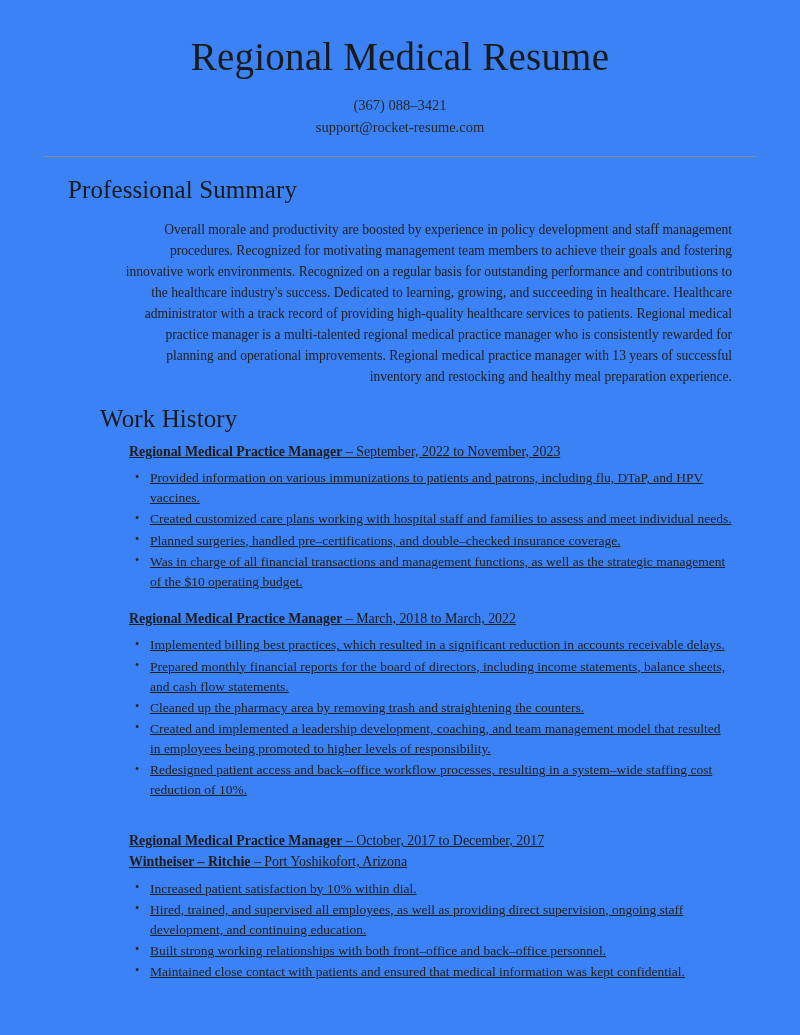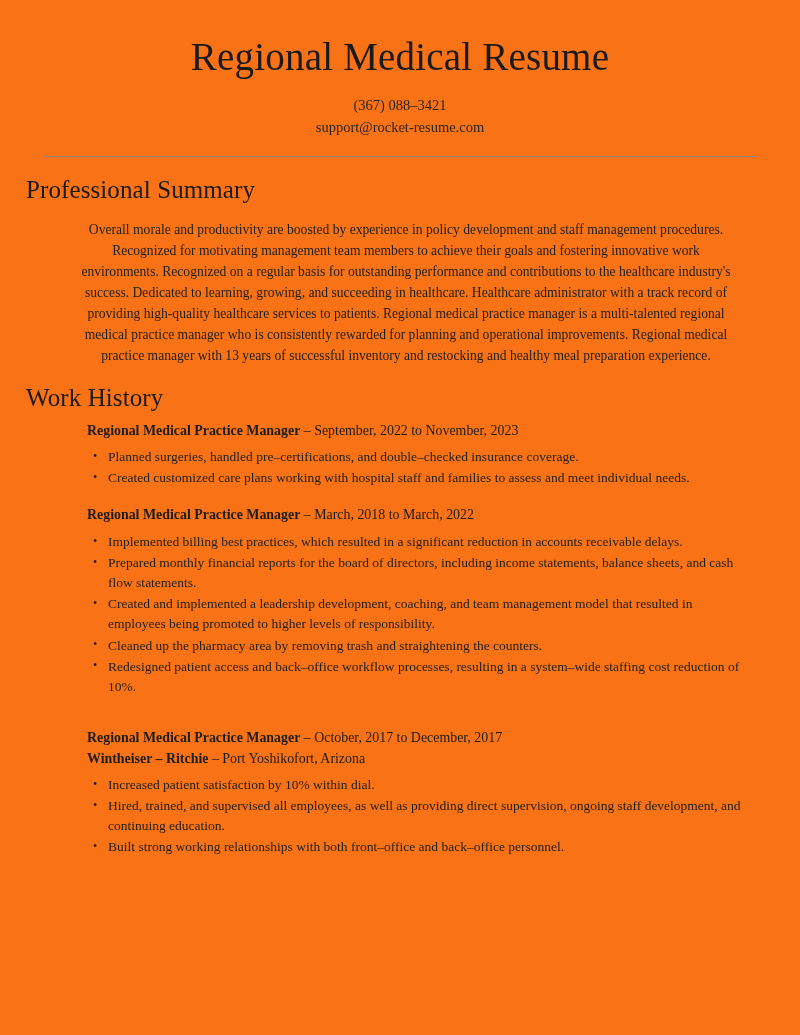--- a/index.html
+++ b/index.html
@@ -16,21 +16,21 @@
     font-family: "Liberation Serif", "DejaVu Serif", serif;
     color: #1f1f1f;
     -webkit-font-smoothing: antialiased;
   }
 
   .page {
     width: 800px;
     height: 1035px;
     padding: 0;
     position: relative;
-    background: #f97316;
+    background: #3b82f6;
   }
 
   
   .header {
     padding: 34px 44px 0 44px;
     text-align: center;
   }
   .resume-name {
     font-family: "Liberation Serif", "DejaVu Serif", serif;
     font-size: 39px;
@@ -49,51 +49,53 @@
 
   .divider {
     margin: 18px 44px 0 44px;
     height: 0;
     border: none;
     border-top: 1px solid #8a8a8a;
   }
 
   
   .section {
-    padding: 0 26px;
+    padding: 0 68px;
   }
   .section-title {
     font-family: "Liberation Serif", "DejaVu Serif", serif;
     font-size: 25px;
     font-weight: 400;
     color: #1a1a1a;
     margin: 18px 0 7px 0;
     line-height: 1.22;
     letter-spacing: 0.1px;
   }
   .section-title.work {
     margin-top: 17px;
+    margin-left: 32px;
   }
 
   .summary-body {
     margin-left: 55px;
     font-size: 13.6px;
     line-height: 1.545;
     color: #212121;
-    text-align: center;
+    text-align: right;
     max-width: 650px;
   }
 
   
   .jobs {
     margin-left: 61px;
     max-width: 655px;
   }
   .job {
     margin-bottom: 17px;
+    text-decoration: underline;
   }
   .job:last-child { margin-bottom: 0; margin-top: 31px; }
 
   .job-title-line,
   .job-company-line {
     font-size: 13.9px;
     line-height: 1.48;
     color: #1c1c1c;
   }
   .strong {
@@ -146,39 +148,42 @@
     <h2 class="section-title">Professional Summary</h2>
     <p class="summary-body">Overall morale and productivity are boosted by experience in policy development and staff management procedures. Recognized for motivating management team members to achieve their goals and fostering innovative work environments. Recognized on a regular basis for outstanding performance and contributions to the healthcare industry's success. Dedicated to learning, growing, and succeeding in healthcare. Healthcare administrator with a track record of providing high-quality healthcare services to patients. Regional medical practice manager is a multi-talented regional medical practice manager who is consistently rewarded for planning and operational improvements. Regional medical practice manager with 13 years of successful inventory and restocking and healthy meal preparation experience.</p>
   </div>
 
   <div class="section">
     <h2 class="section-title work">Work History</h2>
     <div class="jobs" id="job-list">
         <div class="job">
           <div class="job-title-line"><span class="strong">Regional Medical Practice Manager</span><span class="sep"> – </span><span class="muted">September, 2022 to November, 2023</span></div>
           <ul class="job-bullets">
+            <li>Provided information on various immunizations to patients and patrons, including flu, DTaP, and HPV vaccines.</li>
+            <li>Created customized care plans working with hospital staff and families to assess and meet individual needs.</li>
             <li>Planned surgeries, handled pre–certifications, and double–checked insurance coverage.</li>
-            <li>Created customized care plans working with hospital staff and families to assess and meet individual needs.</li>
+            <li>Was in charge of all financial transactions and management functions, as well as the strategic management of the $10 operating budget.</li>
           </ul>
         </div>
         <div class="job">
           <div class="job-title-line"><span class="strong">Regional Medical Practice Manager</span><span class="sep"> – </span><span class="muted">March, 2018 to March, 2022</span></div>
           <ul class="job-bullets">
             <li>Implemented billing best practices, which resulted in a significant reduction in accounts receivable delays.</li>
             <li>Prepared monthly financial reports for the board of directors, including income statements, balance sheets, and cash flow statements.</li>
+            <li>Cleaned up the pharmacy area by removing trash and straightening the counters.</li>
             <li>Created and implemented a leadership development, coaching, and team management model that resulted in employees being promoted to higher levels of responsibility.</li>
-            <li>Cleaned up the pharmacy area by removing trash and straightening the counters.</li>
             <li>Redesigned patient access and back–office workflow processes, resulting in a system–wide staffing cost reduction of 10%.</li>
           </ul>
         </div>
         <div class="job">
           <div class="job-title-line"><span class="strong">Regional Medical Practice Manager</span><span class="sep"> – </span><span class="muted">October, 2017 to December, 2017</span></div>
           <div class="job-company-line"><span class="strong">Wintheiser – Ritchie</span><span class="sep"> – </span><span class="muted">Port Yoshikofort, Arizona</span></div>
           <ul class="job-bullets">
             <li>Increased patient satisfaction by 10% within dial.</li>
             <li>Hired, trained, and supervised all employees, as well as providing direct supervision, ongoing staff development, and continuing education.</li>
             <li>Built strong working relationships with both front–office and back–office personnel.</li>
+            <li>Maintained close contact with patients and ensured that medical information was kept confidential.</li>
           </ul>
         </div>
       </div>
   </div>
 
 </div>
 
 </body></html>

